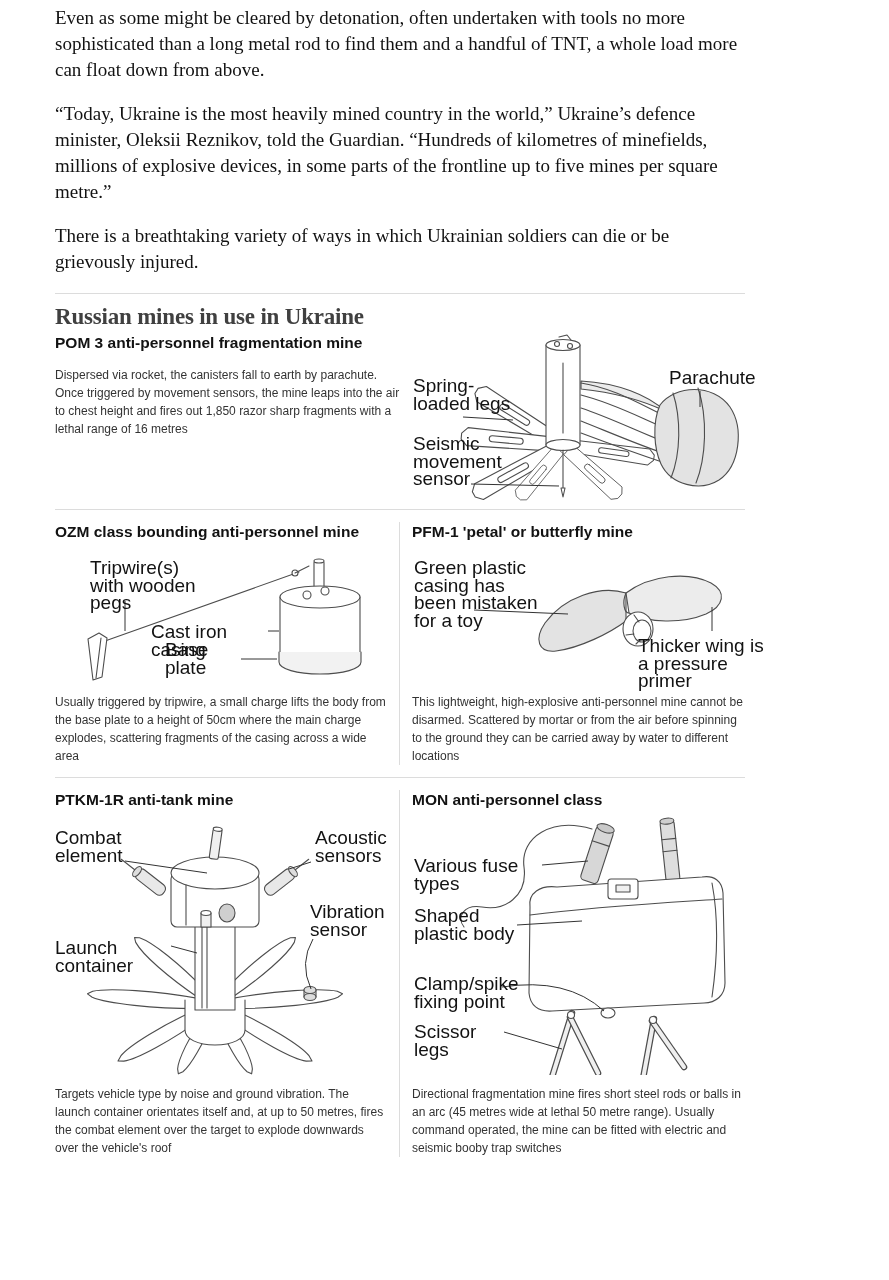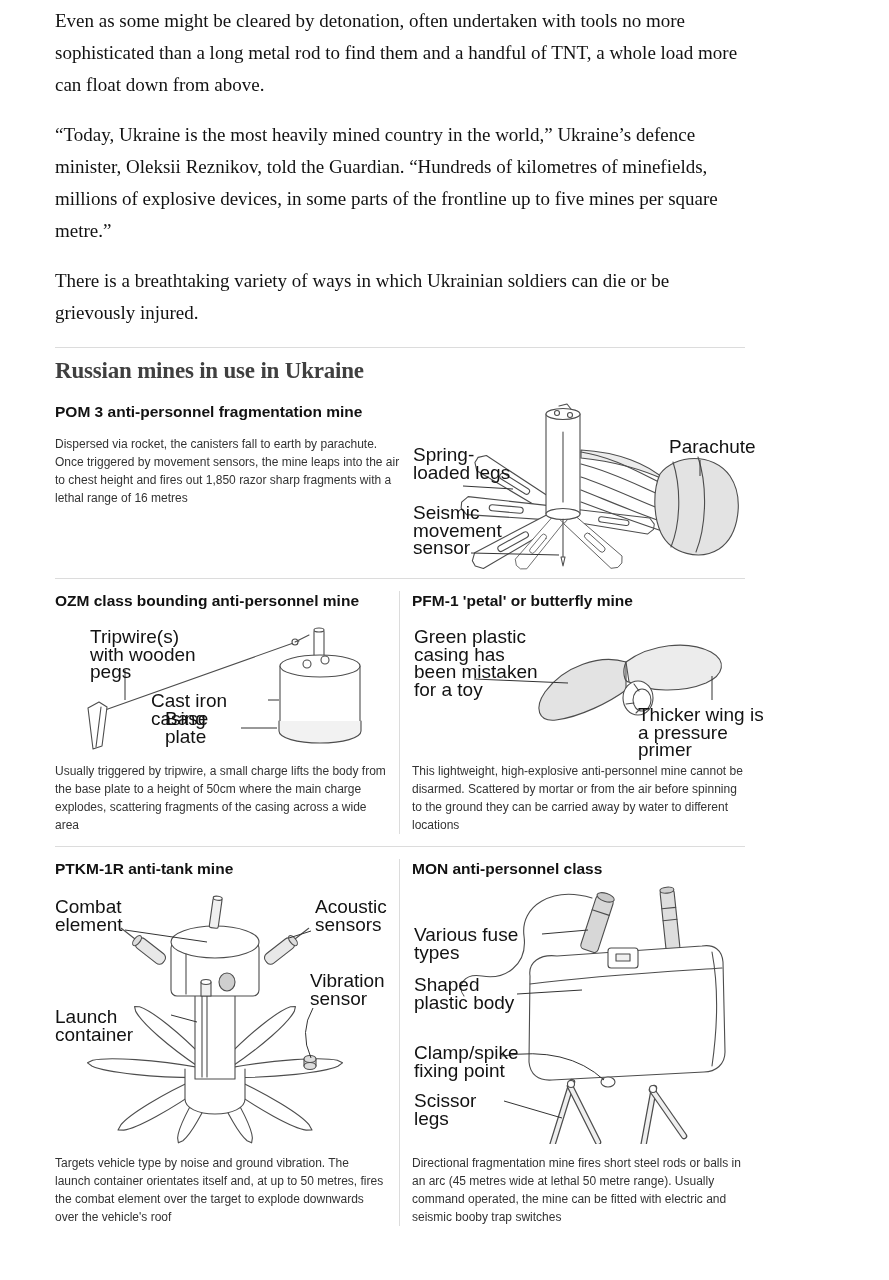--- a/index.html
+++ b/index.html
@@ -2,40 +2,40 @@
 <html><head>
 <meta charset="utf-8">
 <style>
   html,body{margin:0;padding:0;background:#fff;}
   .page{width:889px;height:1280px;overflow:hidden;background:#fff;}
   .inner{padding:5px 144px 0 55px;width:690px;}
 
   
   .article p{
     font-family:"Liberation Serif", serif;
-    font-size:19px;line-height:32px;color:#121212;
+    font-size:19px;line-height:26px;color:#121212;
     margin:0 0 18px 0;
   }
 
   
   .graphic{margin-top:16px;border-top:1px solid #dcdcdc;}
   .g-title{
     font-family:"Liberation Serif", serif;
     font-weight:700;font-size:23px;line-height:26px;color:#404040;
     margin:10px 0 0 0;letter-spacing:-0.2px;
   }
   .mine-name{
     font-family:"Liberation Sans", sans-serif;
     font-weight:700;font-size:15.5px;line-height:19px;color:#121212;margin:0;
   }
   .desc{
     font-family:"Liberation Sans", sans-serif;
     font-size:12px;line-height:18px;color:#333;margin:8px 0 0 0;
   }
-  .row1{display:flex;justify-content:space-between;margin-top:18px;padding-bottom:4px;border-bottom:1px solid #dcdcdc;}
+  .row1{display:flex;justify-content:space-between;margin-top:3px;padding-bottom:4px;border-bottom:1px solid #dcdcdc;}
   .row1-left{flex:0 0 352px;}
   .row1-left .desc{margin-top:14px;}
   .grid-row{display:grid;grid-template-columns:345px 345px;padding:12px 0;border-bottom:1px solid #dcdcdc;}
   .row3{border-bottom:none;}
   .col-l{border-right:1px solid #dcdcdc;padding-right:12px;width:332px;}
   .col-r{padding-left:12px;width:332px;}
 
   .diagram{position:relative;}
   .d-pom3{width:332px;height:172px;}
   .d-mid{width:330px;height:138px;margin-top:6px;}

